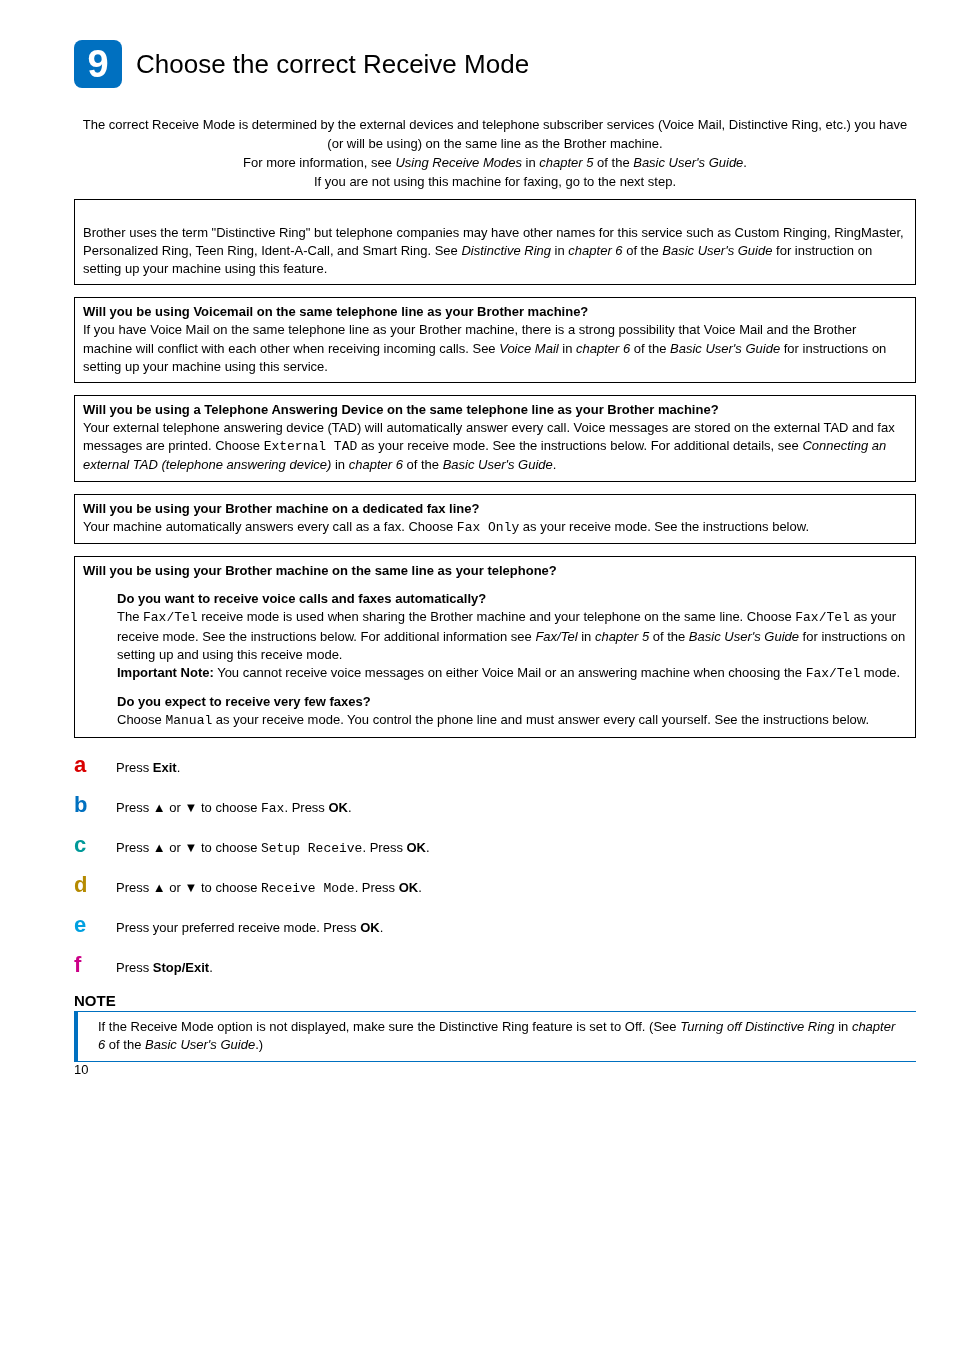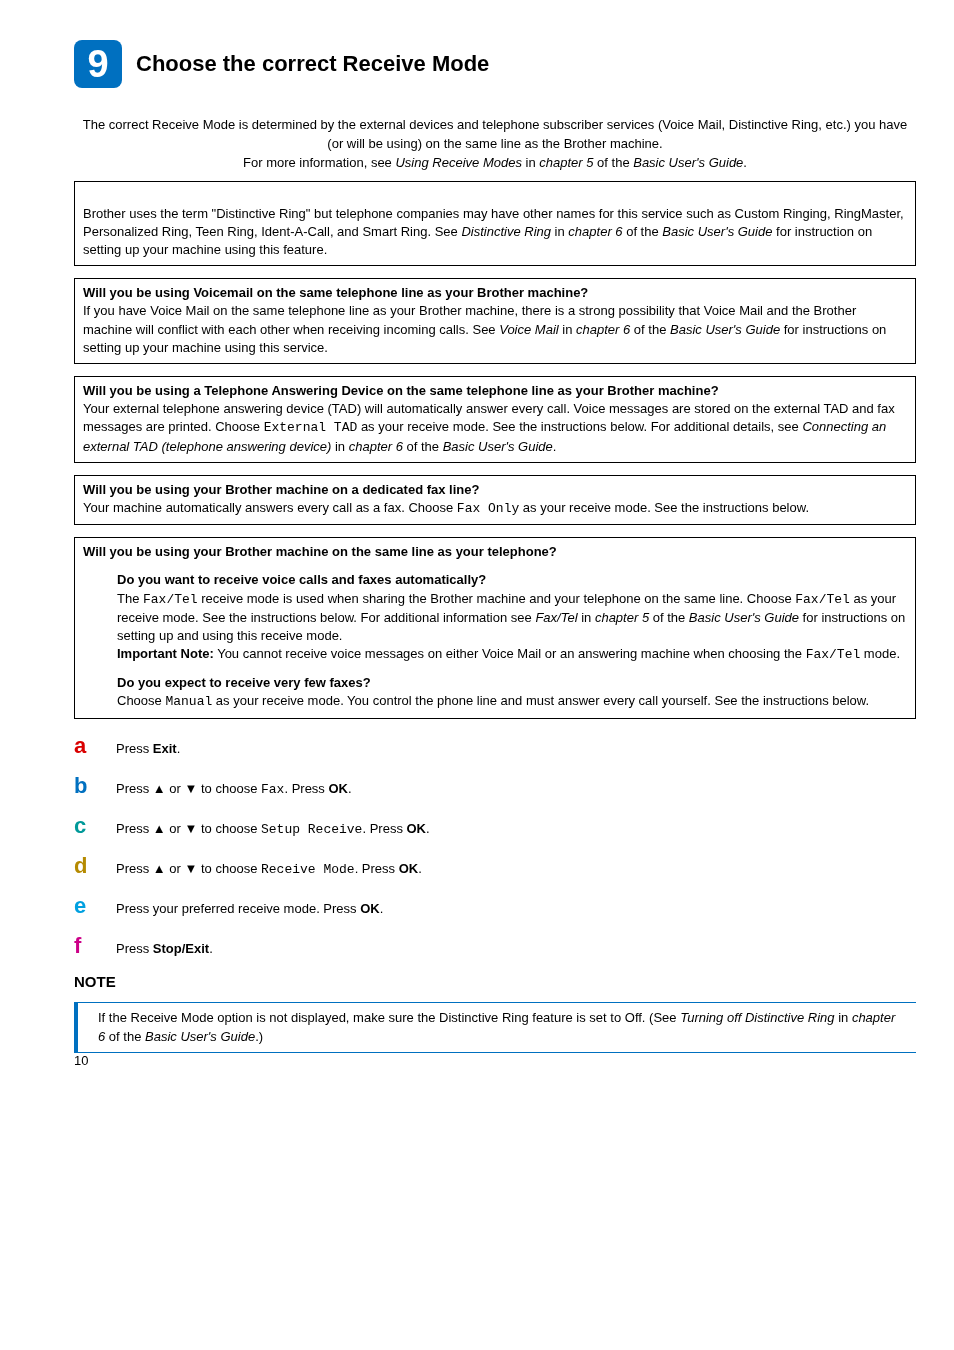--- a/index.html
+++ b/index.html
@@ -27,22 +27,22 @@
     color: #fff;
     font-size: 38px;
     font-weight: bold;
     display: flex;
     align-items: center;
     justify-content: center;
     flex-shrink: 0;
     margin-right: 14px;
   }
   .title-text {
-    font-size: 22px;
-    font-weight: bold;
+    font-size: 26px;
+    font-weight: normal;
   }
   .intro {
     line-height: 1.45;
     margin-bottom: 8px;
     text-align: center;
   }
   .box {
     border: 1px solid #000;
     padding: 5px 8px 6px 8px;
     margin-bottom: 12px;
@@ -80,21 +80,21 @@
   .la { color: #d90000; }
   .lb { color: #0070c0; }
   .lc { color: #009999; }
   .ld { color: #b58a00; }
   .le { color: #00a0e0; }
   .lf { color: #cc0088; }
   .note-heading {
     font-weight: bold;
     font-size: 15px;
     margin-top: 6px;
-    margin-bottom: 12px;
+    margin-bottom: 2px;
   }
   .note-box {
     border-top: 1px solid #0070c0;
     border-bottom: 1px solid #0070c0;
     border-left: 4px solid #0070c0;
     padding: 6px 20px;
     line-height: 1.45;
   }
   .pagenum {
     font-size: 13px;
@@ -109,20 +109,21 @@
 <div class="page">
 
   <div class="title-row">
     <div class="step-badge">9</div>
     <div class="title-text">Choose the correct Receive Mode</div>
   </div>
 
   <div class="intro">
     <span>The correct Receive Mode is determined by the external devices and telephone subscriber services (Voice Mail, Distinctive Ring, etc.) you have (or will be using) on the same line as the Brother machine.</span><br>
     <span>For more information, see </span><span class="ital">Using Receive Modes</span><span> in </span><span class="ital">chapter 5</span><span> of the </span><span class="ital">Basic User's Guide</span><span>.</span><br>
+    <span>If you are not using this machine for faxing, go to the next step.</span>
   </div>
 
   <div class="box">
     <br>
     <span>Brother uses the term "Distinctive Ring" but telephone companies may have other names for this service such as Custom Ringing, RingMaster, Personalized Ring, Teen Ring, Ident-A-Call, and Smart Ring. See </span><span class="ital">Distinctive Ring</span><span> in </span><span class="ital">chapter 6</span><span> of the </span><span class="ital">Basic User's Guide</span><span> for instruction on setting up your machine using this feature.</span>
   </div>
 
   <div class="box">
     <span class="box-title">Will you be using Voicemail on the same telephone line as your Brother machine?</span><br>
     <span>If you have Voice Mail on the same telephone line as your Brother machine, there is a strong possibility that Voice Mail and the Brother machine will conflict with each other when receiving incoming calls. See </span><span class="ital">Voice Mail</span><span> in </span><span class="ital">chapter 6</span><span> of the </span><span class="ital">Basic User's Guide</span><span> for instructions on setting up your machine using this service.</span>

